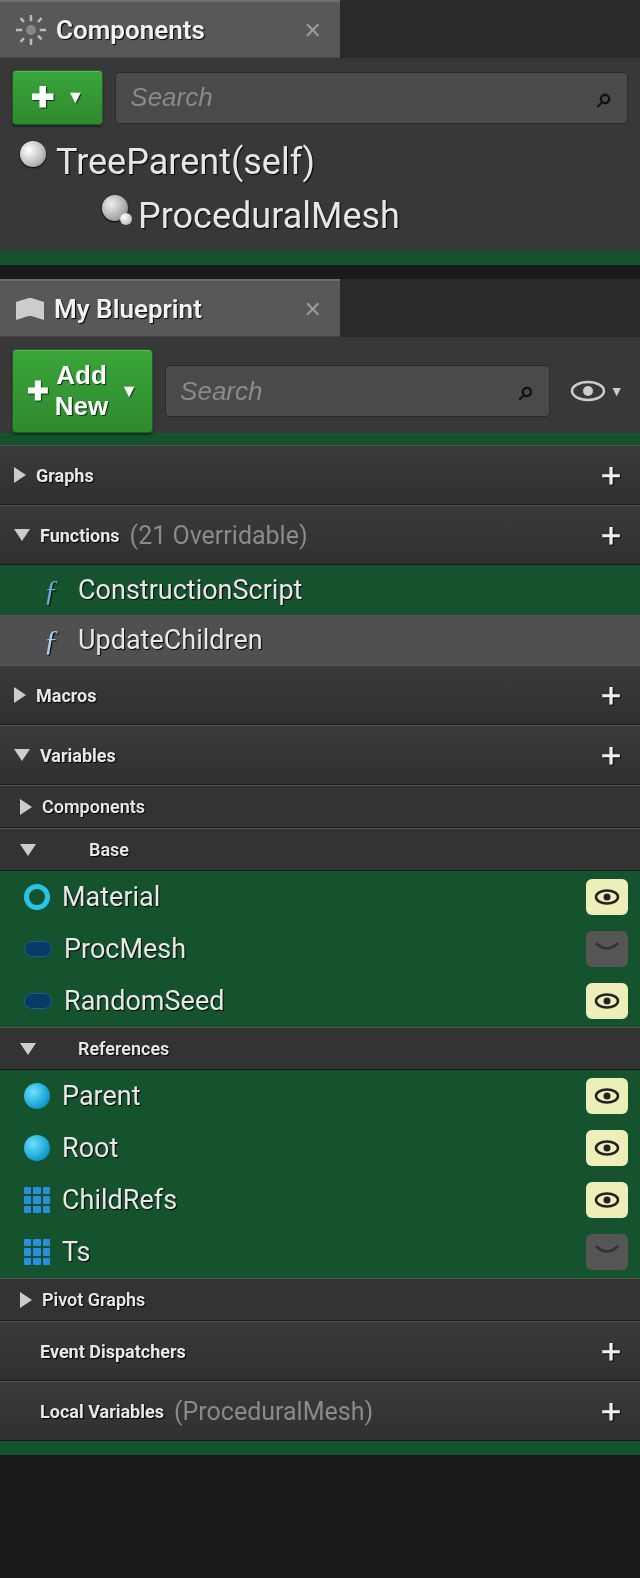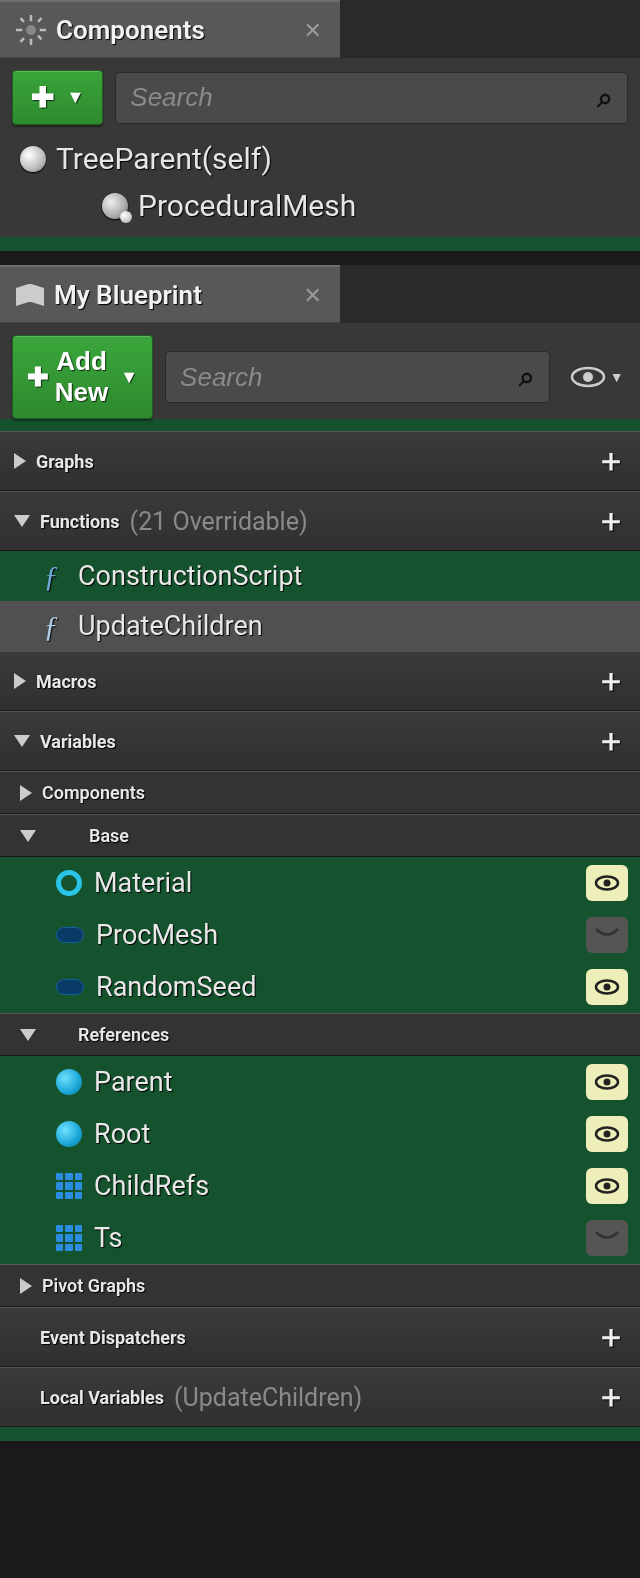--- a/index.html
+++ b/index.html
@@ -84,24 +84,24 @@
     font-style: italic;
     flex: 1;
   }
   .search input::placeholder { color: #8a8a8a; font-style: italic; }
   .search-icon { color: #111; font-size: 28px; font-weight: bold; }
   .top-row { display: flex; gap: 12px; align-items: center; }
   
   .tree { padding: 10px 4px 0 4px; }
   .tree-row {
     display: flex;
-    align-items: center;
+    align-items: flex-start;
     gap: 10px;
     padding: 6px 4px;
-    font-size: 30px;
+    font-size: 36px;
     color: #e6e6e6;
     text-shadow: 1px 1px 1px #000;
   }
   .tree-row.indent1 { padding-left: 36px; }
   .tree-row.indent2 { padding-left: 86px; }
   .disclose {
     width: 0; height: 0;
     display: inline-block;
   }
   .disclose.open {
@@ -172,21 +172,21 @@
     border-top: 12px solid #ccc;
   }
   .item-row {
     display:flex; align-items:center; gap:12px;
     padding: 8px 12px 8px 36px;
     font-size: 27px;
     color: #e8e8e8;
     text-shadow: 1px 1px 1px #000;
   }
   .item-row.selected { background:#505050; }
-  .item-row.var { padding-left: 56px; }
+  .item-row.var { padding-left: 24px; }
   .item-row .spacer { flex:1; }
   .eye-pill {
     width: 42px; height: 36px;
     border-radius: 6px;
     display:flex; align-items:center; justify-content:center;
   }
   .eye-pill.on { background:#eeeeb8; }
   .eye-pill.off { background:#555; }
   .eye-pill svg { width:26px; height:18px; }
   
@@ -435,16 +435,16 @@
 
   <div class="section-header">
     <span style="width:16px;"></span>
     <span class="title">Event Dispatchers</span>
     <span class="plus">＋</span>
   </div>
 
   <div class="section-header">
     <span style="width:16px;"></span>
     <span class="title">Local Variables</span>
-    <span class="subtitle">(UpdateChildren)</span>
+    <span class="subtitle">(ProceduralMesh)</span>
     <span class="plus">＋</span>
   </div>
 </div>
 
 </body></html>

